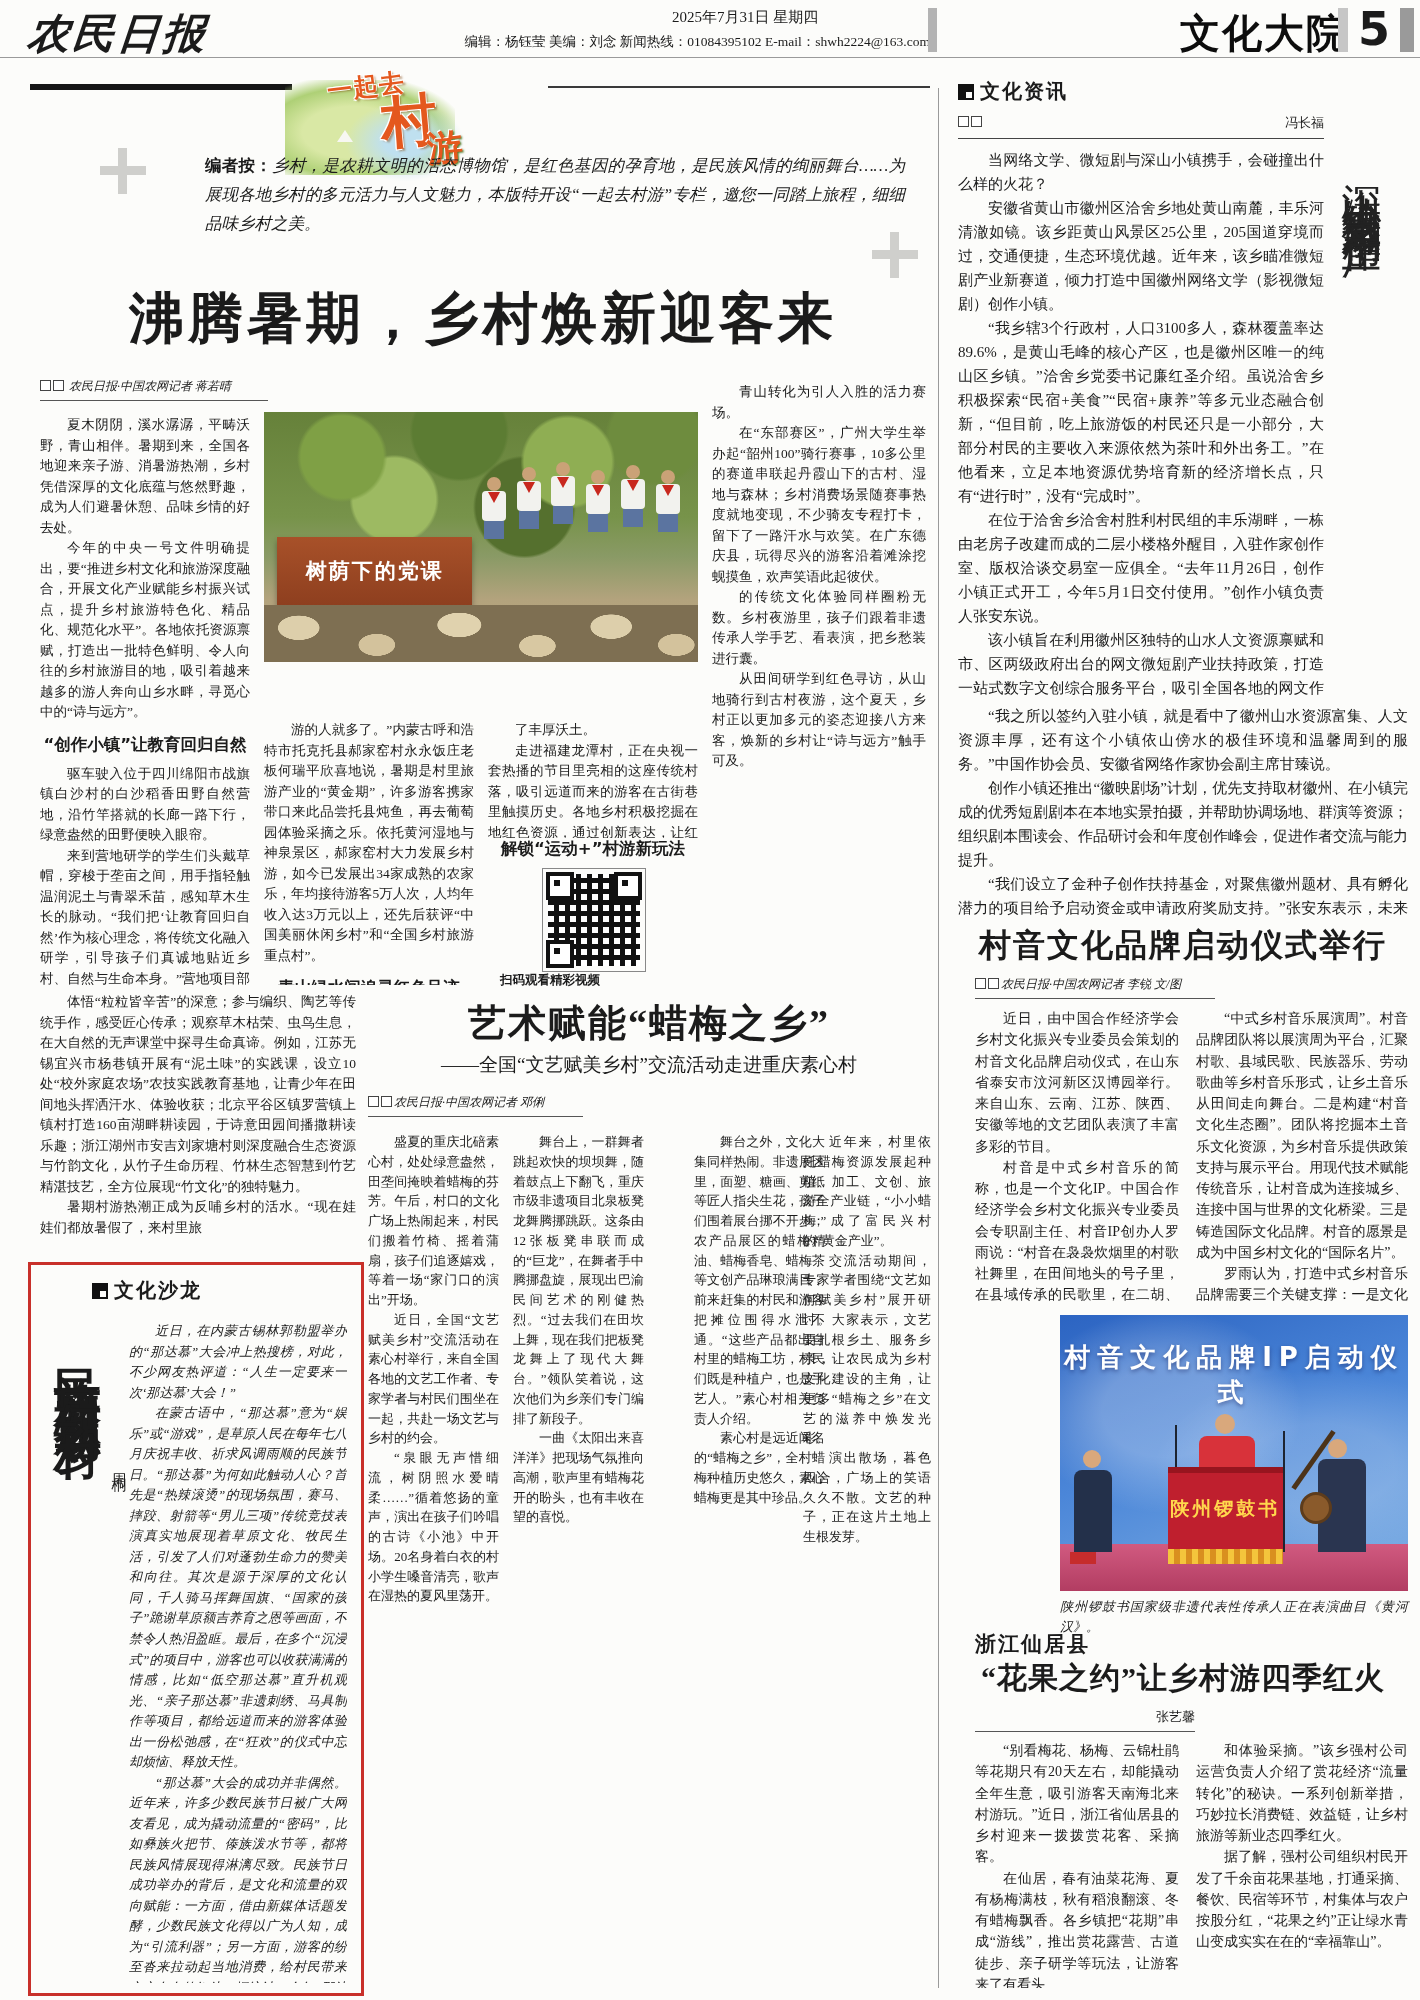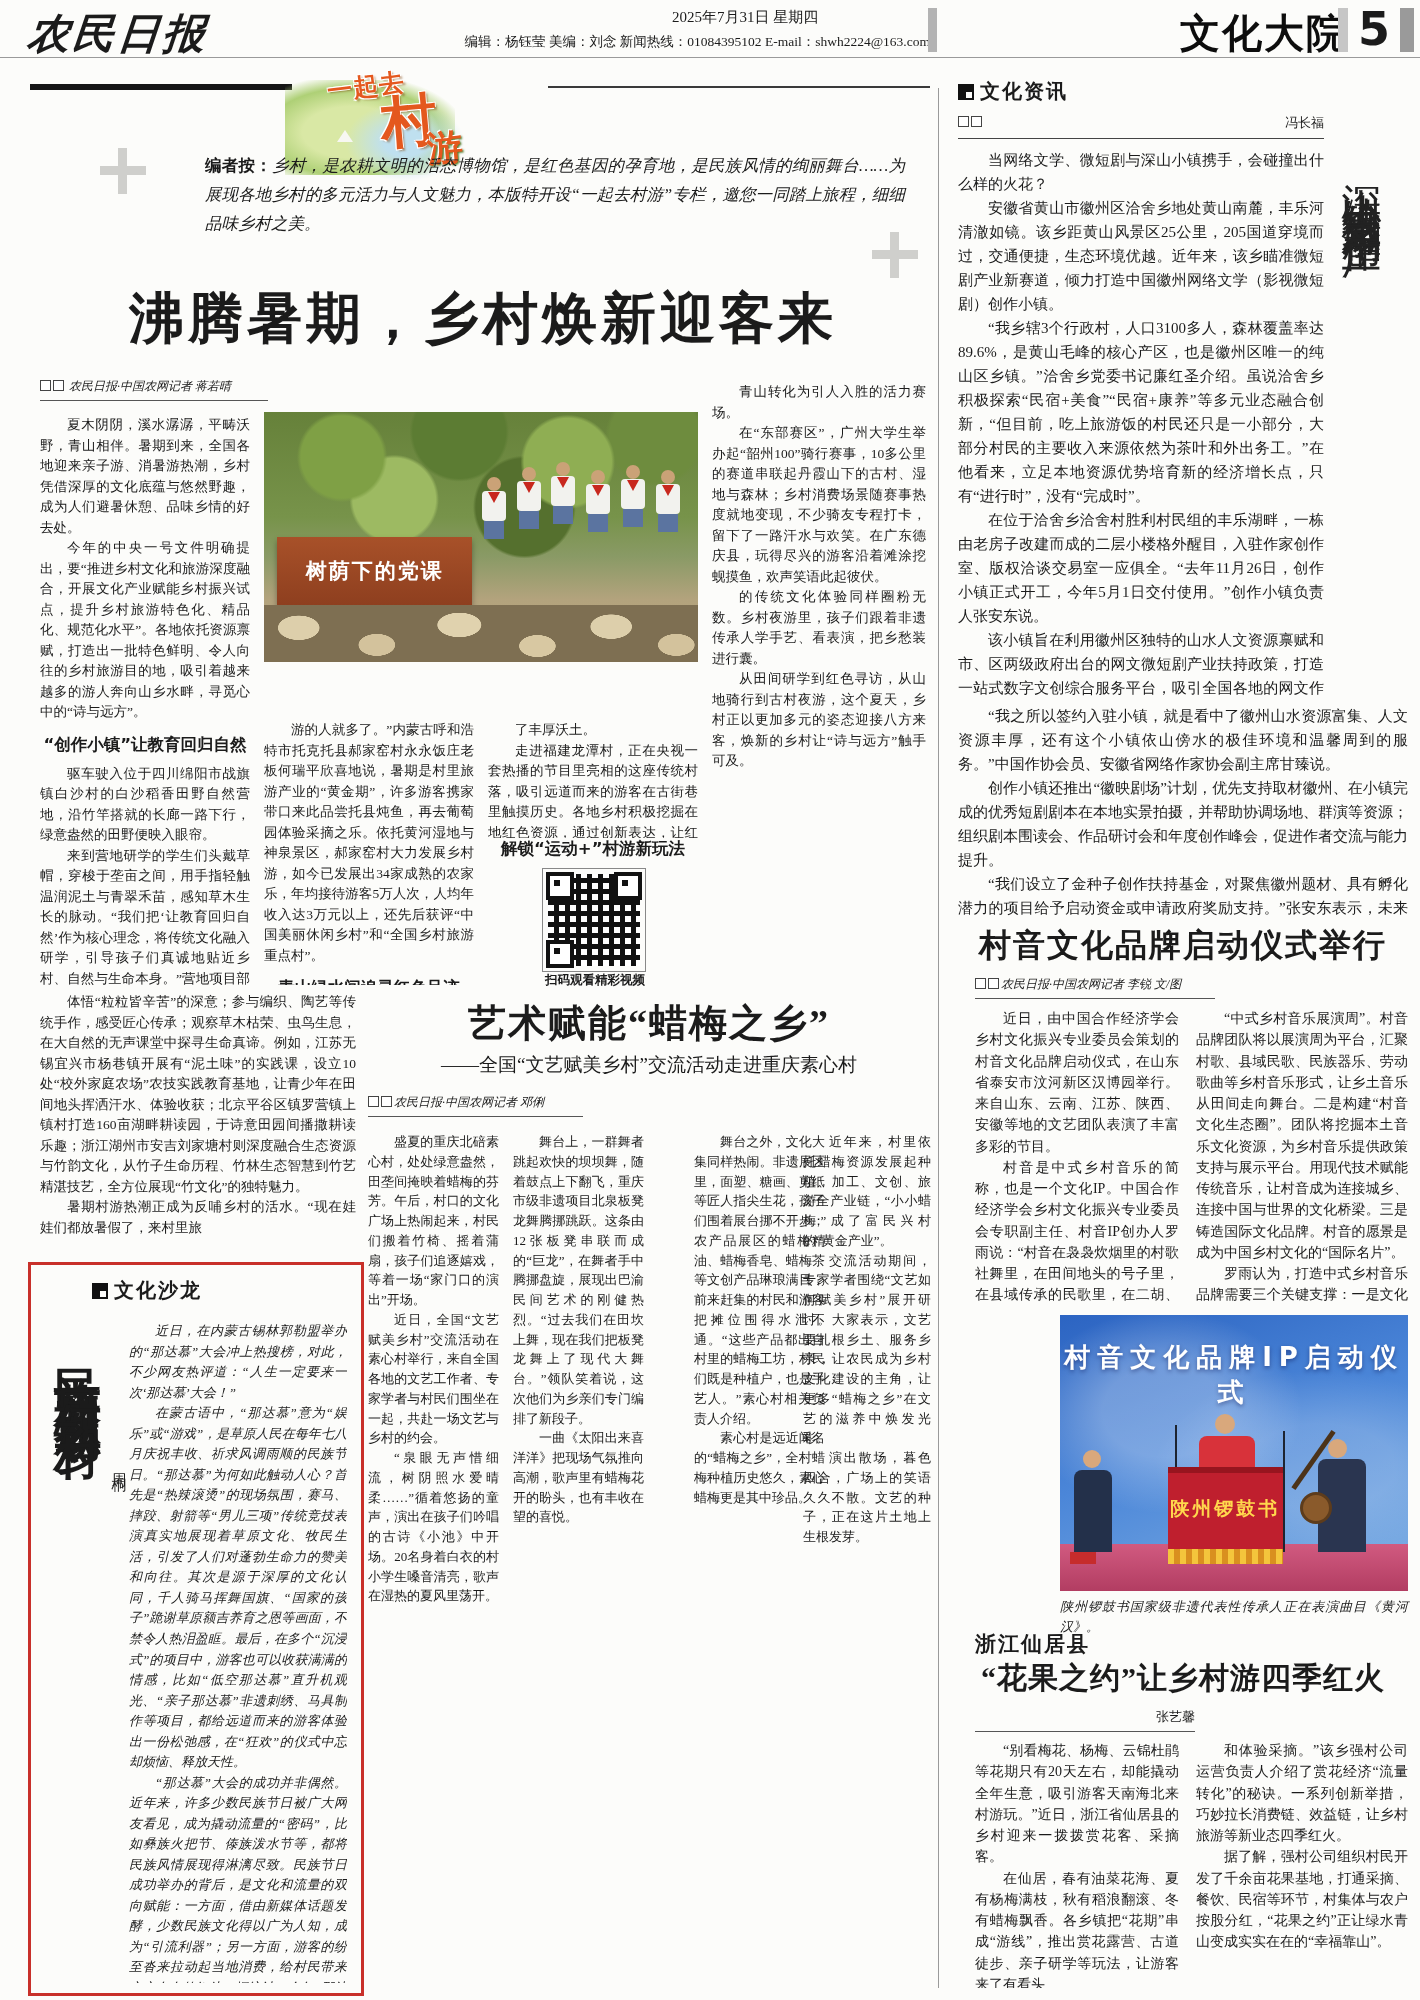--- a/index.html
+++ b/index.html
@@ -172,21 +172,21 @@
     <p>了丰厚沃土。</p>
     <p>走进福建龙潭村，正在央视一套热播的节目里亮相的这座传统村落，吸引远道而来的游客在古街巷里触摸历史。各地乡村积极挖掘在地红色资源，通过创新表达，让红色历史可感可知。</p>
 
   </div>
   <h3 class="abs colsub" style="left:488px;top:838px;width:210px;margin:0;">解锁“运动+”村游新玩法</h3>
   <div class="abs qr" style="left:542px;top:868px;">
     <span class="qm" style="left:3px;top:3px;"></span>
     <span class="qm" style="right:3px;top:3px;"></span>
     <span class="qm" style="left:3px;bottom:3px;"></span>
   </div>
-  <div class="abs" style="left:500px;top:972px;width:190px;text-align:center;font-size:12.5px;font-weight:bold;">扫码观看精彩视频</div>
+  <div class="abs" style="left:500px;top:972px;width:190px;text-align:left;font-size:12.5px;font-weight:bold;">扫码观看精彩视频</div>
 
   <div class="abs jcol" style="left:712px;top:382px;width:214px;height:603px;">
     <p>青山转化为引人入胜的活力赛场。</p>
     <p>在“东部赛区”，广州大学生举办起“韶州100”骑行赛事，10多公里的赛道串联起丹霞山下的古村、湿地与森林；乡村消费场景随赛事热度就地变现，不少骑友专程打卡，留下了一路汗水与欢笑。在广东德庆县，玩得尽兴的游客沿着滩涂挖蚬摸鱼，欢声笑语此起彼伏。</p>
     <p>的传统文化体验同样圈粉无数。乡村夜游里，孩子们跟着非遗传承人学手艺、看表演，把乡愁装进行囊。</p>
     <p>从田间研学到红色寻访，从山地骑行到古村夜游，这个夏天，乡村正以更加多元的姿态迎接八方来客，焕新的乡村让“诗与远方”触手可及。</p>
   </div>
 
   <div class="abs jcol" style="left:40px;top:992px;width:316px;height:258px;">
     <p>体悟“粒粒皆辛苦”的深意；参与编织、陶艺等传统手作，感受匠心传承；观察草木枯荣、虫鸟生息，在大自然的无声课堂中探寻生命真谛。例如，江苏无锡宜兴市杨巷镇开展有“泥土味”的实践课，设立10处“校外家庭农场”农技实践教育基地，让青少年在田间地头挥洒汗水、体验收获；北京平谷区镇罗营镇上镇村打造160亩湖畔耕读园，于诗意田园间播撒耕读乐趣；浙江湖州市安吉刘家塘村则深度融合生态资源与竹韵文化，从竹子生命历程、竹林生态智慧到竹艺精湛技艺，全方位展现“竹文化”的独特魅力。</p>

